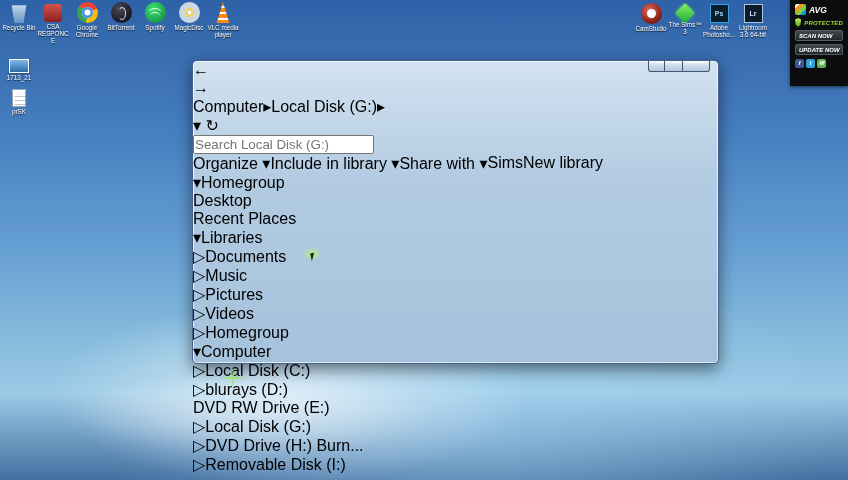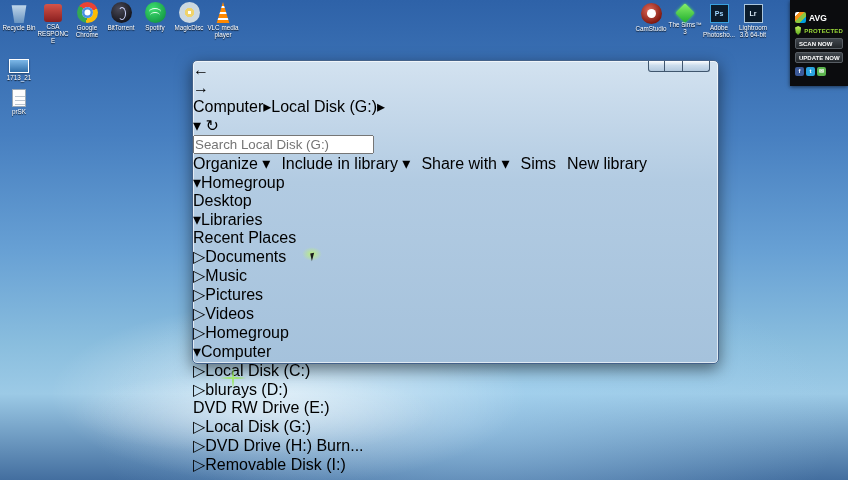--- a/index.html
+++ b/index.html
@@ -50,21 +50,21 @@
   .ic-image { width:20px; height:14px; margin-top:3px; border:1.5px solid #fff; background:linear-gradient(#7db8e8,#2f6da8); box-shadow:0 1px 2px rgba(0,0,0,.4); }
   .ic-doc { width:14px; height:18px; margin-top:1px; background:#fdfdfd; border:1px solid #9aa8b5;
     background-image:repeating-linear-gradient(180deg, transparent 0 3px, #b9c4cf 3px 4px); background-size:10px 100%; background-position:2px 3px; background-repeat:no-repeat; }
   .ic-camstudio { border-radius:50%; background:radial-gradient(circle at 40% 35%, #e06a5a, #7c150c 75%); }
   .ic-camstudio::after { content:""; position:absolute; inset:6px; border-radius:50%; background:#fff; }
   .ic-sims { width:14px; height:14px; margin-top:3px; background:linear-gradient(135deg,#8af06a,#1fae2e); transform:rotate(45deg); border-radius:2px; box-shadow:0 0 3px rgba(90,255,90,.8); }
   .ic-photoshop, .ic-lightroom { width:19px; height:19px; margin-top:1px; background:#0b1c2c; border:1px solid #39a1e0; color:#9fd6ff; font-size:7px; font-weight:bold; line-height:17px; text-align:center; }
   .ic-lightroom { border-color:#aac6de; color:#d8e8f5; }
 
   
-  .avg { position:absolute; top:0; right:0; width:58px; height:86px; background:#0b0c0e; padding:12px 5px; box-shadow:0 1px 4px rgba(0,0,0,.6); }
+  .avg { position:absolute; top:0; right:0; width:58px; height:86px; background:#0b0c0e; padding:4px 5px; box-shadow:0 1px 4px rgba(0,0,0,.6);font-style:italic; }
   .avg-head { display:flex; align-items:center; gap:3px; }
   .avg-logo { width:11px; height:11px; border-radius:2px;
     background:linear-gradient(135deg,#ffffff 0 20%,#f7941d 20% 45%,#8dc63f 45% 70%,#00a0dd 70%); }
   .avg-brand { color:#fff; font-weight:bold; font-size:8.5px; }
   .avg-status { display:flex; align-items:center; gap:3px; margin-top:3px; }
   .avg-shield { width:8px; height:9px; background:linear-gradient(#c4f25e,#59a61a);
     clip-path:polygon(50% 0,100% 18%,88% 72%,50% 100%,12% 72%,0 18%); }
   .avg-status-text { color:#9ddc3a; font-size:6px; font-weight:bold; letter-spacing:.2px; }
   .avg-btn { margin-top:3px; font-size:6px; font-weight:bold; color:#fff; padding:2px 0 1px 3px;
     background:linear-gradient(#41474d,#23272b); border:1px solid #575d63; border-radius:2px; cursor:pointer; }
@@ -286,40 +286,40 @@
           <span>↻</span>
         </span>
       </div>
       <div class="search">
         <input placeholder="Search Local Disk (G:)" style="">
         <span class="mag"></span>
       </div>
     </div>
 
     <div class="cmd-bar">
-      <span id="commands" style="display:flex;gap:11px;align-items:center;">
+      <span id="commands" style="display:flex;">
           <span class="cmd">Organize<span class="cmd-arrow"> ▾</span></span>
           <span class="cmd">Include in library<span class="cmd-arrow"> ▾</span></span>
           <span class="cmd">Share with<span class="cmd-arrow"> ▾</span></span>
           <span class="cmd">Sims</span>
           <span class="cmd">New library</span>
         </span>
       <span class="cmd-right">
         <span class="views-ic"></span>
         <span class="preview-ic"></span>
         <span class="help-ic"></span>
       </span>
     </div>
 
     <div class="content">
       <div class="sidebar" id="sidebar">
           <div class="side-item lvl0"><span class="expander">▾</span><span class="s-ic ic-star"></span><span class="s-label">Homegroup</span></div>
           <div class="side-item lvl1"><span class="expander"></span><span class="s-ic ic-desktop mini-screen"></span><span class="s-label">Desktop</span></div>
+          <div class="side-item lvl1"><span class="expander"></span><span class="s-ic ic-recent"></span><span class="s-label">Recent Places</span></div>
           <div class="side-item lvl0 gap"><span class="expander">▾</span><span class="s-ic ic-libraries"></span><span class="s-label">Libraries</span></div>
-          <div class="side-item lvl1"><span class="expander"></span><span class="s-ic ic-recent"></span><span class="s-label">Recent Places</span></div>
           <div class="side-item lvl1"><span class="expander">▷</span><span class="s-ic ic-documents"></span><span class="s-label">Documents</span></div>
           <div class="side-item lvl1"><span class="expander">▷</span><span class="s-ic ic-music"></span><span class="s-label">Music</span></div>
           <div class="side-item lvl1"><span class="expander">▷</span><span class="s-ic ic-pictures"></span><span class="s-label">Pictures</span></div>
           <div class="side-item lvl1"><span class="expander">▷</span><span class="s-ic ic-videos"></span><span class="s-label">Videos</span></div>
           <div class="side-item lvl0 gap"><span class="expander">▷</span><span class="s-ic ic-homegroup"></span><span class="s-label">Homegroup</span></div>
           <div class="side-item lvl0 gap"><span class="expander">▾</span><span class="s-ic ic-computer"></span><span class="s-label">Computer</span></div>
           <div class="side-item lvl1"><span class="expander">▷</span><span class="s-ic ic-disk"></span><span class="s-label">Local Disk (C:)</span></div>
           <div class="side-item lvl1"><span class="expander">▷</span><span class="s-ic ic-disk"></span><span class="s-label">blurays (D:)</span></div>
           <div class="side-item lvl1"><span class="expander"></span><span class="s-ic ic-disc"></span><span class="s-label">DVD RW Drive (E:)</span></div>
           <div class="side-item lvl1 sel"><span class="expander">▷</span><span class="s-ic ic-disk"></span><span class="s-label">Local Disk (G:)</span></div>

